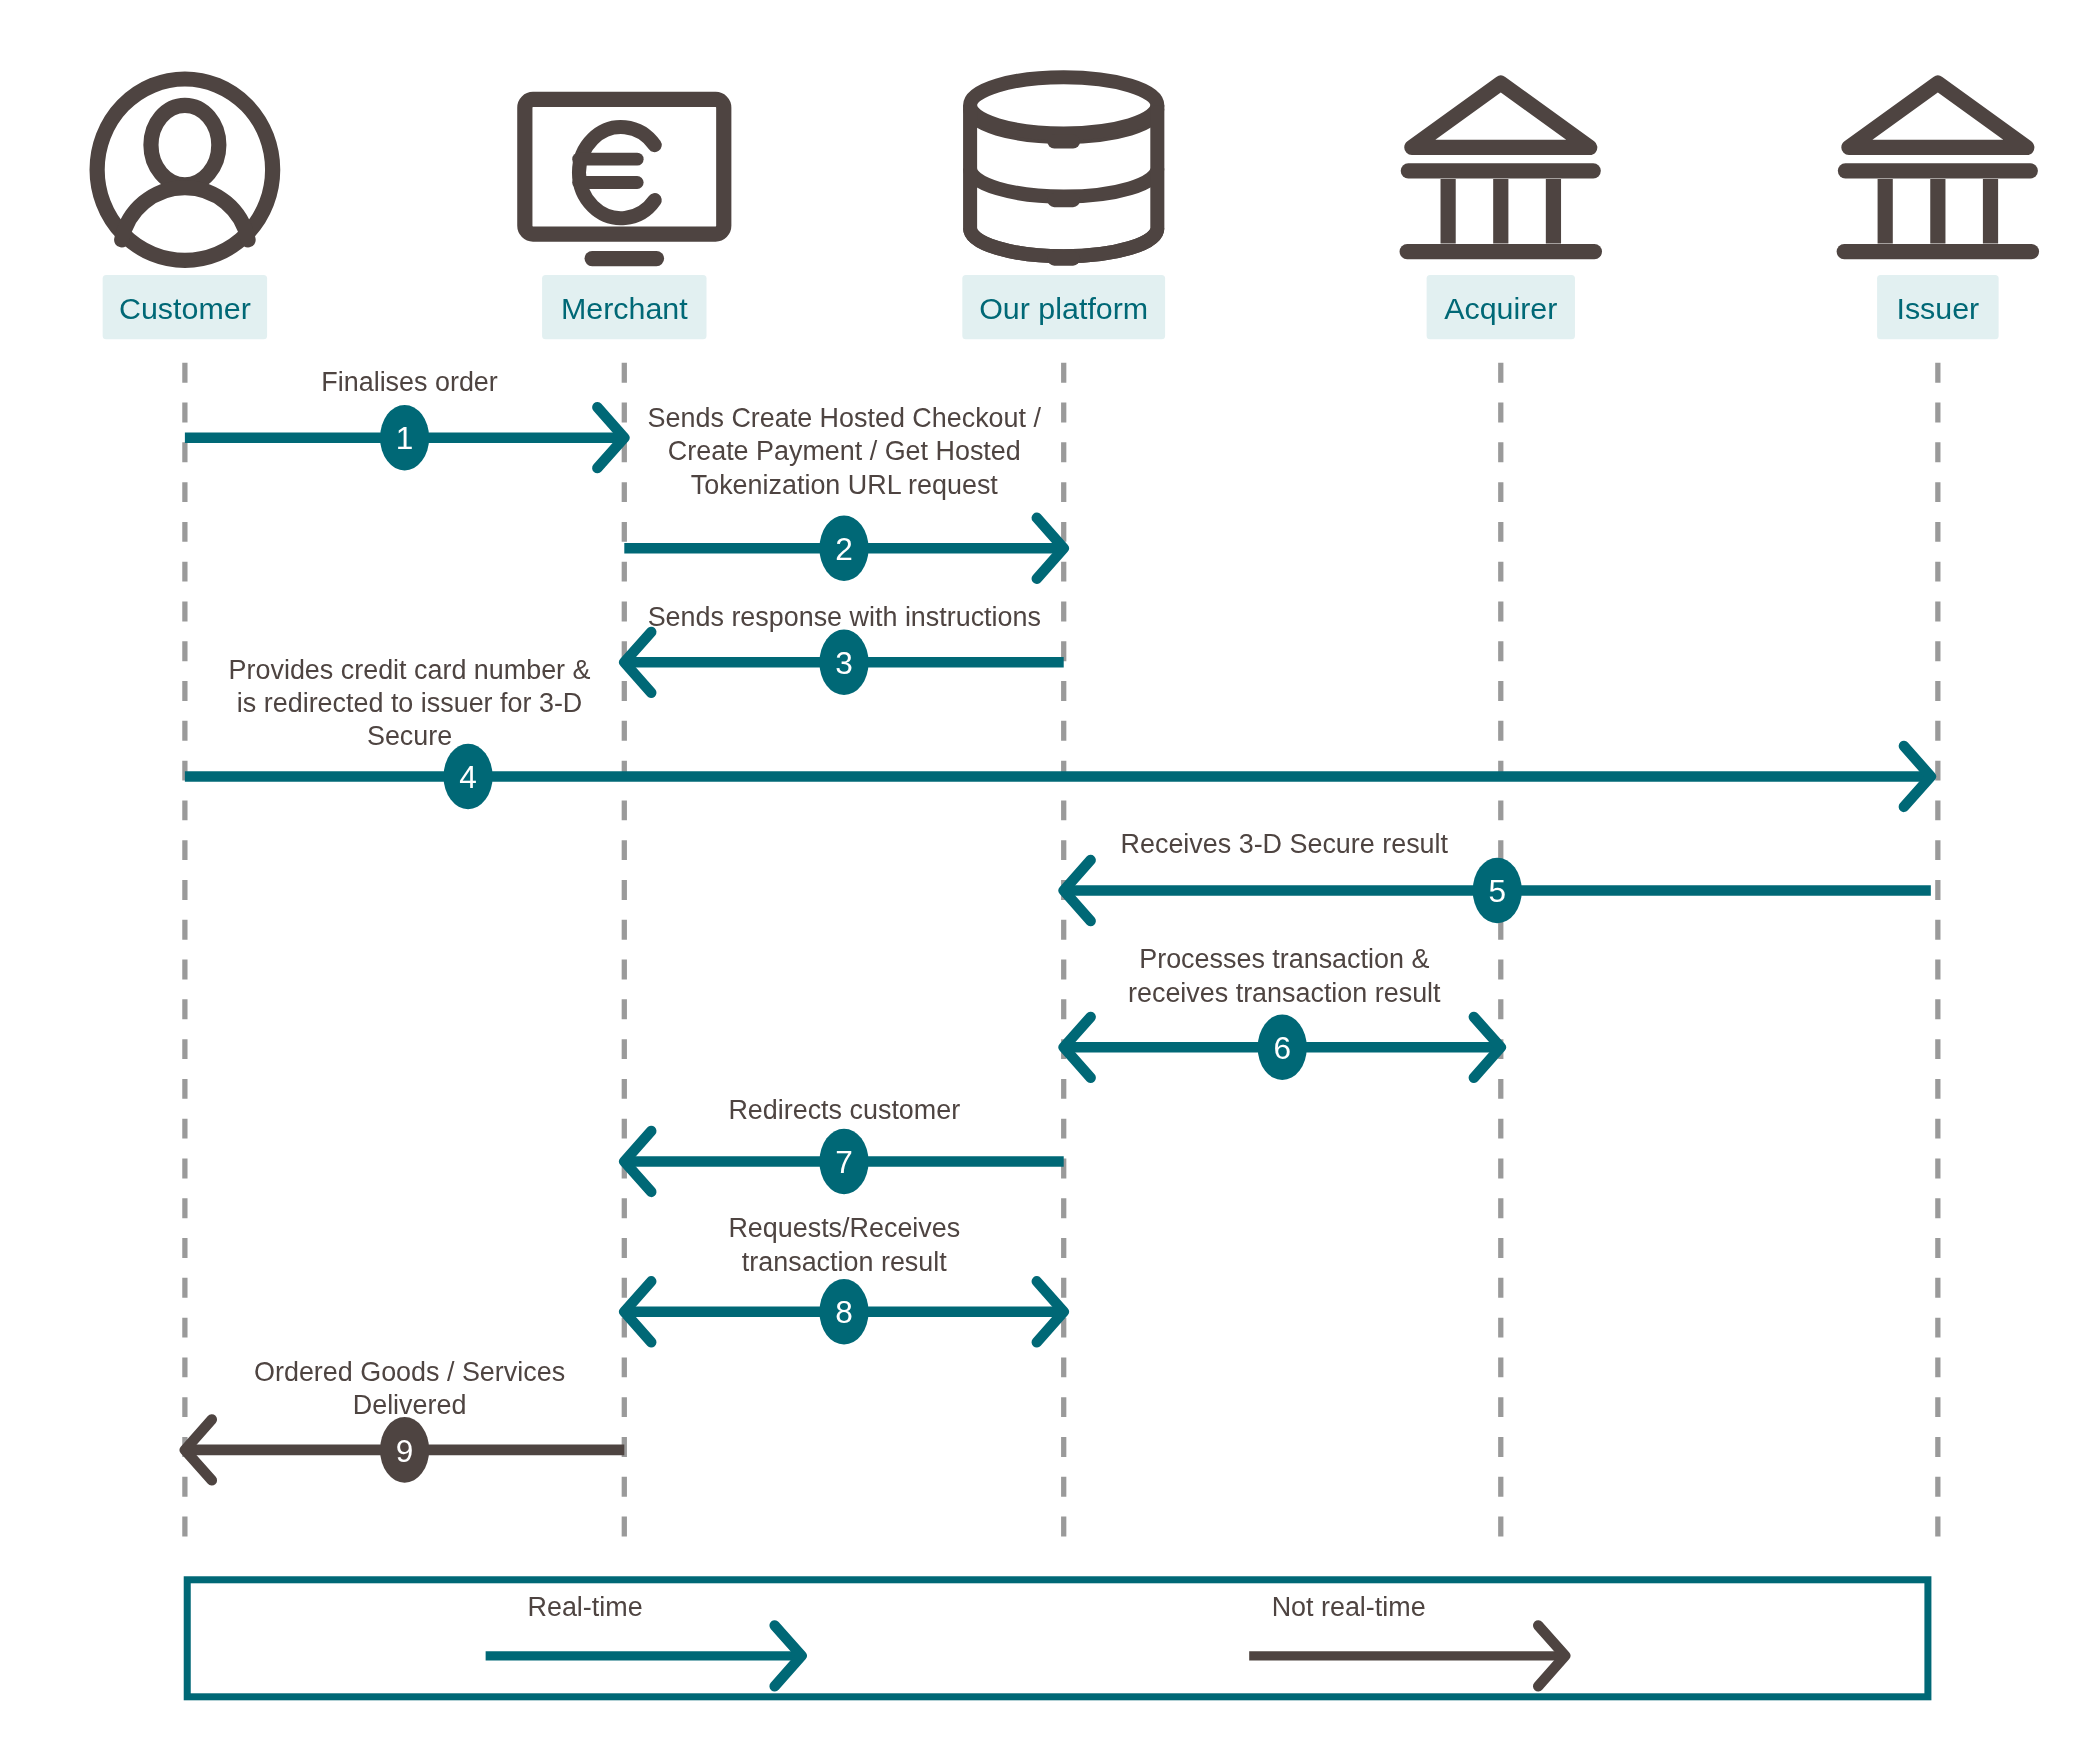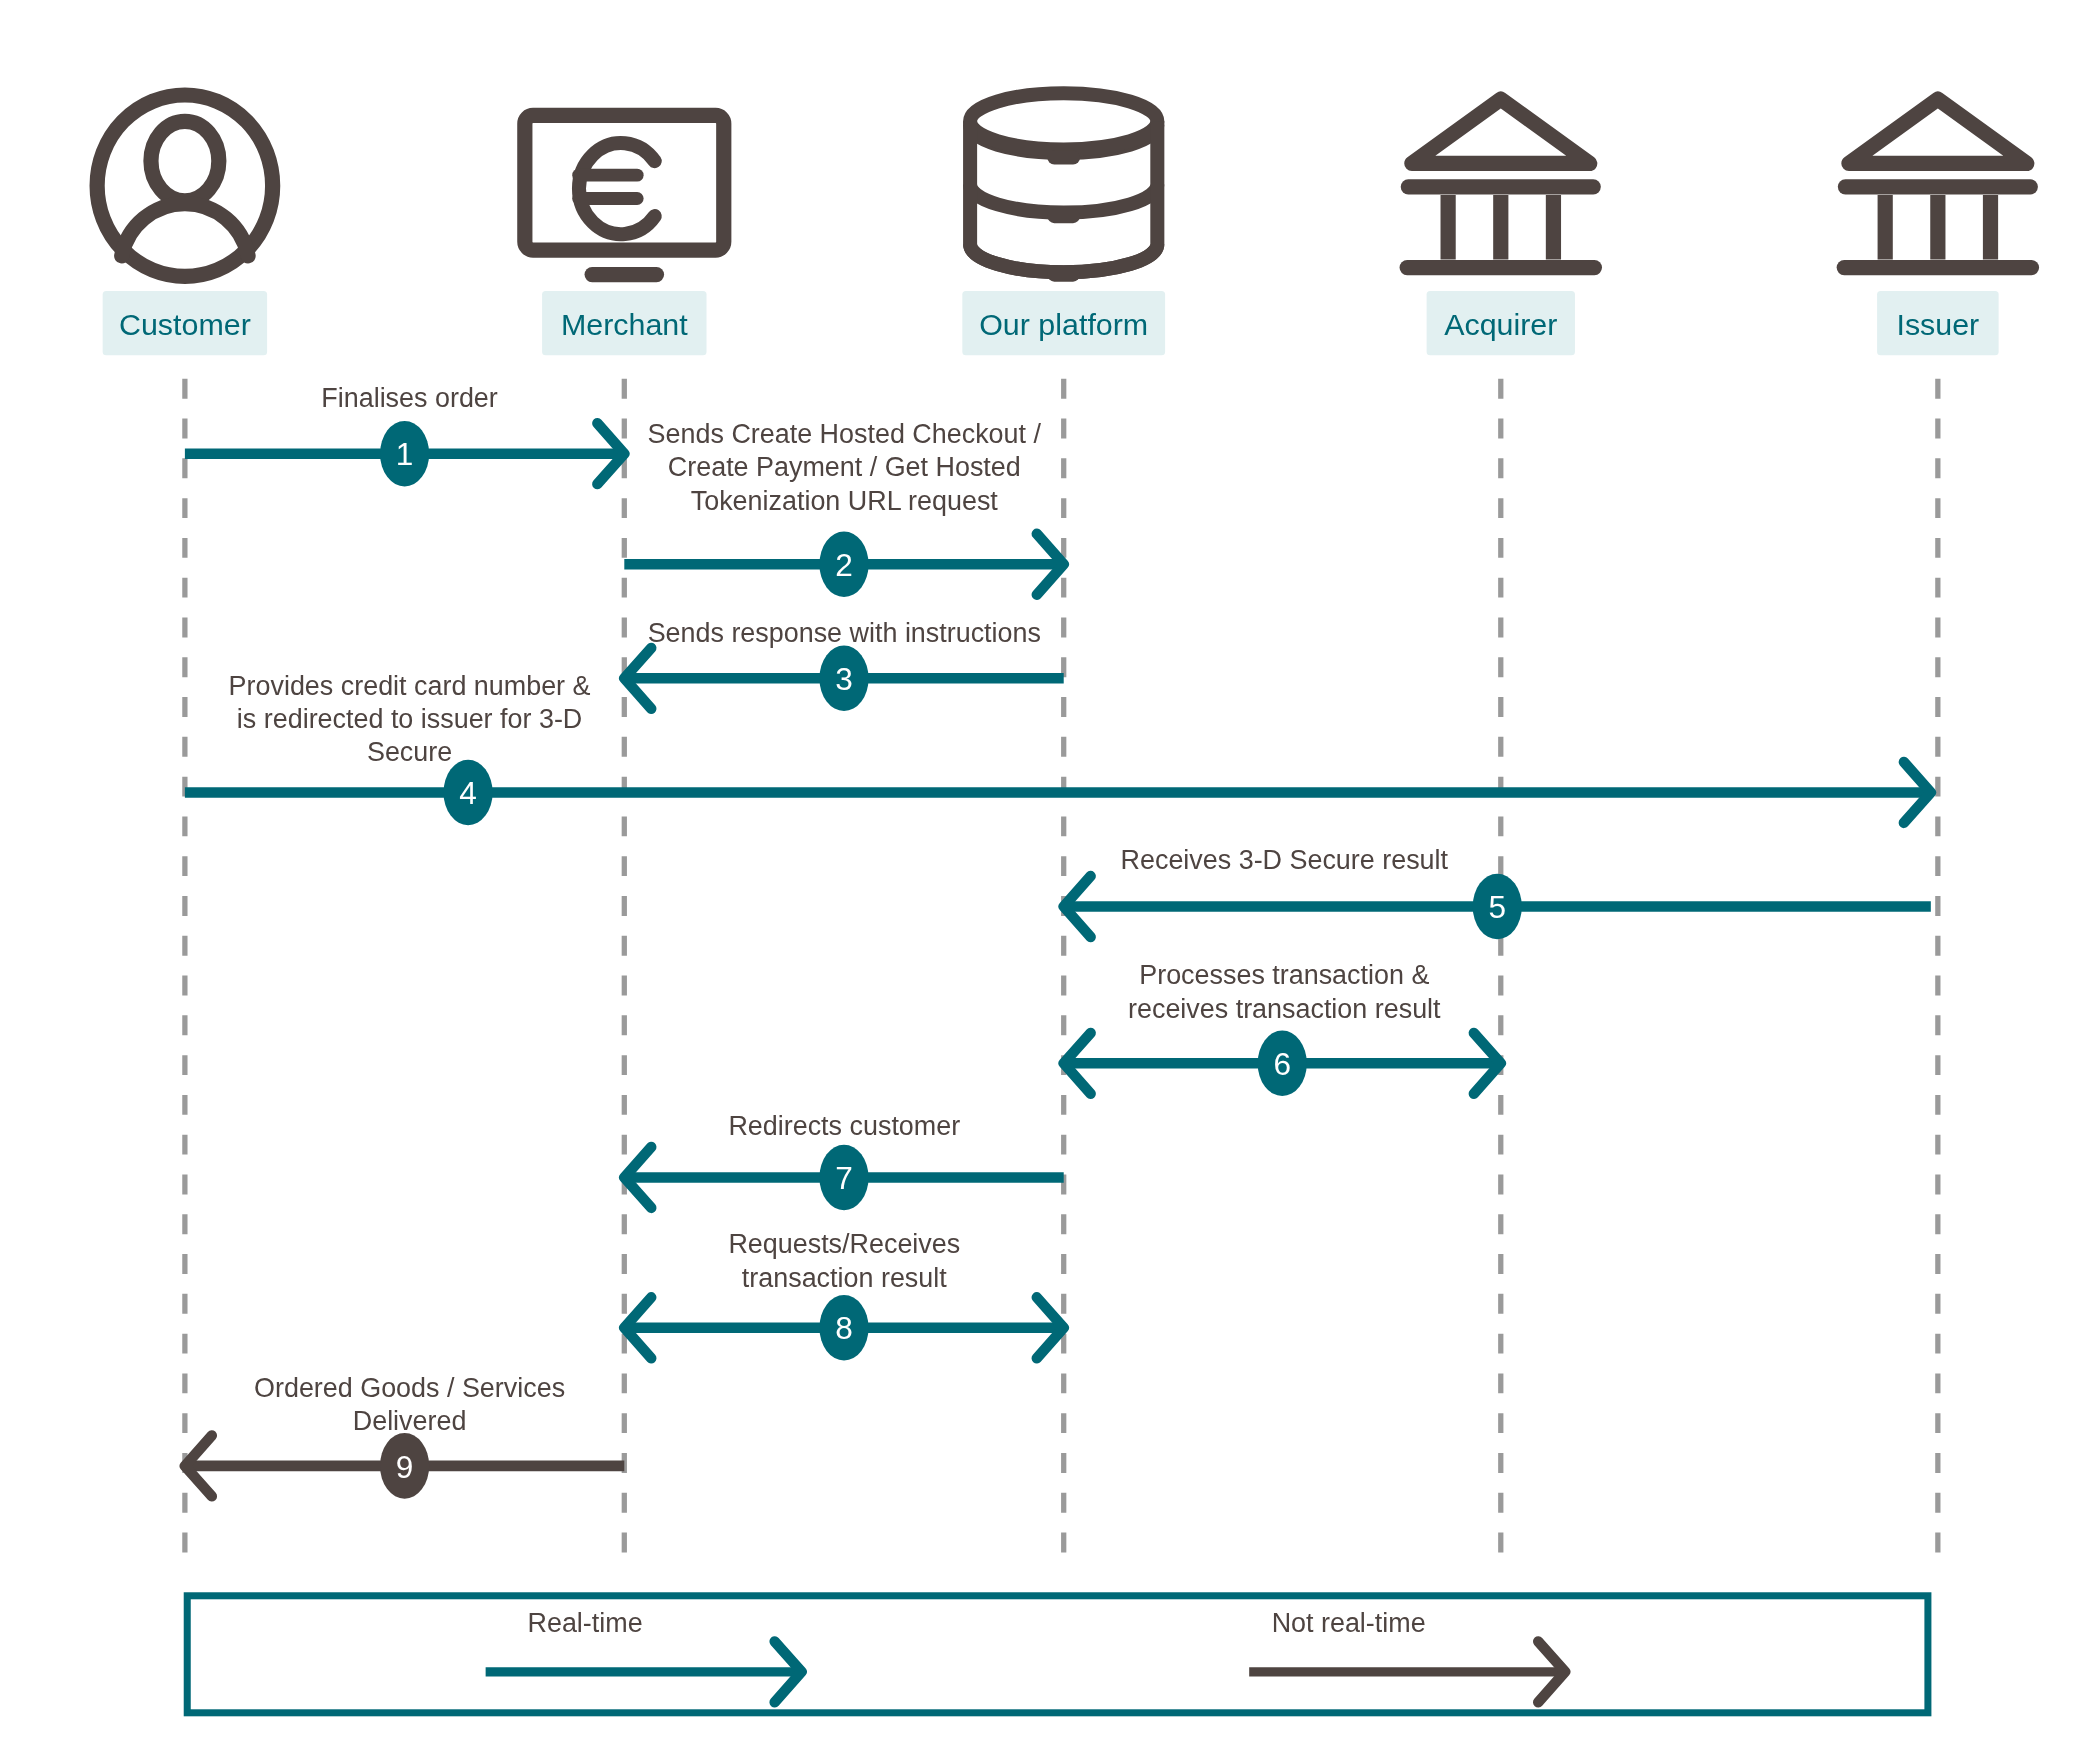--- a/index.html
+++ b/index.html
@@ -2,21 +2,21 @@
 <html style="font-size:9.4px"><head>
 <meta charset="utf-8">
 <style>
   html,body{margin:0;padding:0;background:#ffffff;}
   body{
     width:2097px;height:1760px;
     font-family:"Liberation Sans", sans-serif;
     color:#4e4441;
     overflow:hidden;
   }
-  #stage{position:relative;width:2097px;height:1724px;margin-top:16px;}
+  #stage{position:relative;width:2097px;height:1724px;}
   svg#diagram{position:absolute;left:0;top:0;width:2097px;height:1760px;display:block;}
 
   .actor-label-text{
     font-family:"Liberation Sans", sans-serif;
     font-size:52px;
     fill:#006876;
     font-weight:400;
   }
   .msg-text{
     font-family:"Liberation Sans", sans-serif;

